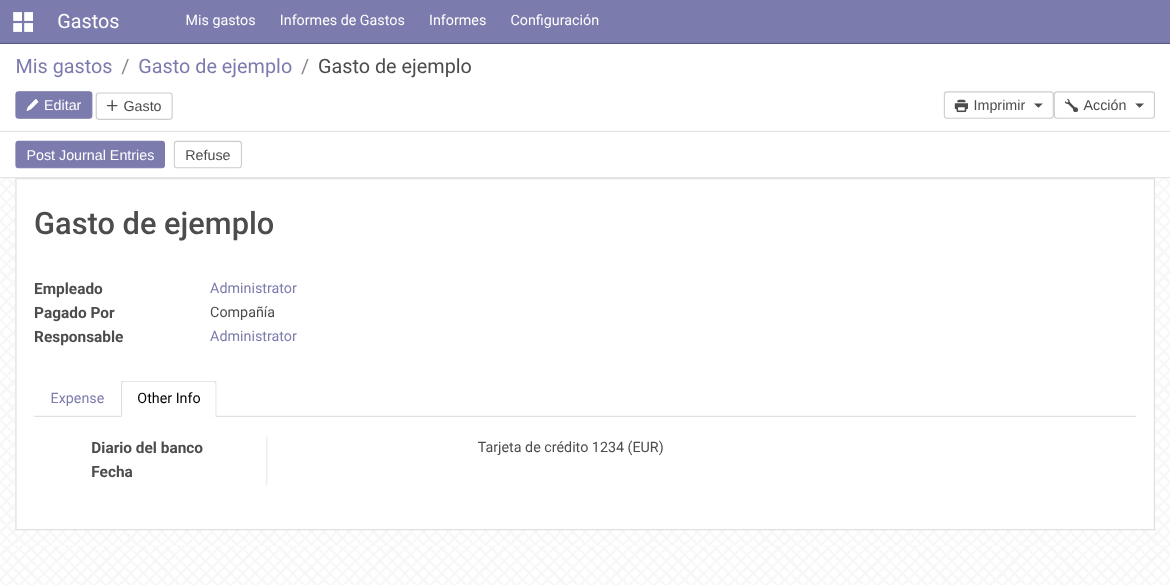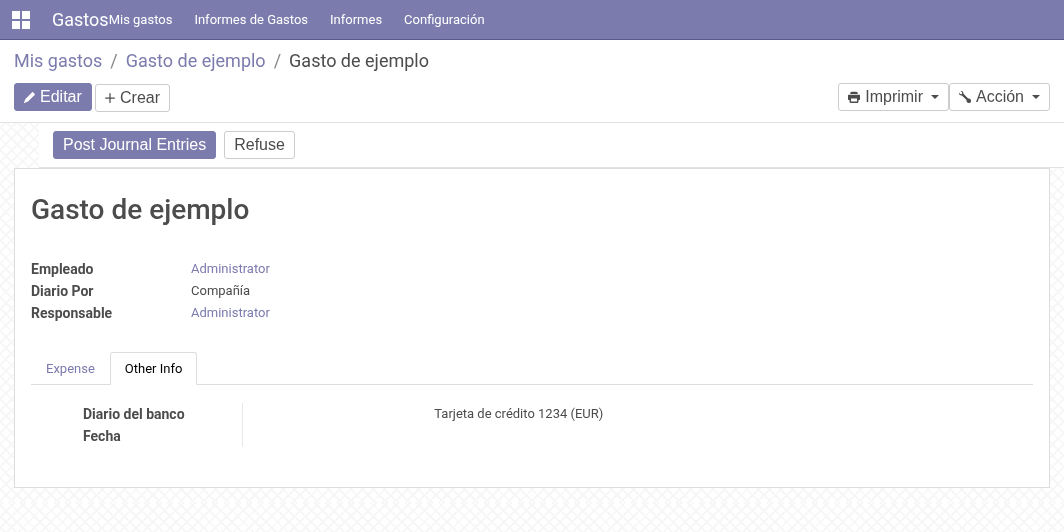--- a/index.html
+++ b/index.html
@@ -25,21 +25,21 @@
     width: 18px; height: 18px;
     display: grid;
     grid-template-columns: 1fr 1fr;
     grid-template-rows: 1fr 1fr;
     gap: 2px;
     margin-right: 22px;
     margin-left: 4px;
     cursor: pointer;
   }
   .apps-icon span { background: #fff; display:block; }
-  .brand { font-size: 18px; font-weight: 400; cursor: pointer; }
+  .brand { font-size: 18px; font-weight: 400; margin-right: 60px; cursor: pointer; }
   .nav-menu { display: flex; gap: 22px; font-size: 13px; }
   .nav-menu a { color: #fff; text-decoration: none; cursor: pointer; }
   .control-panel {
     background: #fff;
     border-bottom: 1px solid #e2e2e2;
   }
   .cp-row1 { padding: 10px 14px 6px; }
   .breadcrumb { font-size: 18px; color: #4c4c4c; display: flex; gap: 8px; align-items: center; flex-wrap: wrap; }
   .breadcrumb .link { color: #7c7bad; cursor: pointer; }
   .breadcrumb .sep { color: #888; }
@@ -48,21 +48,21 @@
     display: flex;
     justify-content: space-between;
     align-items: center;
   }
   .btn {
     display: inline-flex; align-items: center; gap: 5px;
     padding: 4px 9px;
     border: 1px solid #ccc;
     border-radius: 3px;
     background: #fff;
-    font-size: 16px;
+    font-size: 13px;
     color: #4c4c4c;
     cursor: pointer;
   }
   .btn-primary {
     background: #7c7bad;
     border-color: #7c7bad;
     color: #fff;
   }
   .btn-group-right { display: flex; gap: 0; }
   .caret {
@@ -71,21 +71,20 @@
     border-right:4px solid transparent;
     border-top:4px solid currentColor;
     margin-left:3px;
   }
   .statusbar-row {
     background: #fff;
     border-bottom: 1px solid #e2e2e2;
     padding: 8px 14px;
     display: flex;
     gap: 8px;
-    margin-left: 39px;
   }
   .form-sheet-wrap {
     padding: 0;
   }
   .form-sheet {
     background: #fff;
     margin: 0 14px 14px;
     border: 1px solid #ddd;
     padding: 24px 16px 40px;
   }
@@ -177,21 +176,21 @@
       <button class="btn btn-primary">
         <svg width="11" height="11" viewBox="0 0 16 16" fill="currentColor">
             <path d="M12.146.146a.5.5 0 0 1 .708 0l3 3a.5.5 0 0 1 0 .708l-10 10a.5.5 0 0 1-.168.11l-5 2a.5.5 0 0 1-.65-.65l2-5a.5.5 0 0 1 .11-.168l10-10z"></path>
           </svg>
         <span>Editar</span>
       </button>
       <button class="btn">
         <svg width="10" height="10" viewBox="0 0 16 16" fill="currentColor">
             <path d="M8 0a1 1 0 0 1 1 1v6h6a1 1 0 1 1 0 2H9v6a1 1 0 1 1-2 0V9H1a1 1 0 1 1 0-2h6V1a1 1 0 0 1 1-1z"></path>
           </svg>
-        <span>Crear</span>
+        <span>Gasto</span>
       </button>
     </div>
     <div class="btn-group-right">
       <button class="btn">
         <svg width="12" height="12" viewBox="0 0 16 16" fill="currentColor">
             <path d="M2.5 8a.5.5 0 1 0 0-1 .5.5 0 0 0 0 1z"></path>
             <path d="M5 1a2 2 0 0 0-2 2v1h10V3a2 2 0 0 0-2-2H5zM1 5a2 2 0 0 0-2 2v3a2 2 0 0 0 2 2h1v2a2 2 0 0 0 2 2h8a2 2 0 0 0 2-2v-2h1a2 2 0 0 0 2-2V7a2 2 0 0 0-2-2H1zm3 5h8v4H4v-4z"></path>
           </svg>
         <span>Imprimir</span>
         <span class="caret"></span>
@@ -215,21 +214,21 @@
 <div class="form-sheet-wrap">
   <div class="form-sheet">
     <h1 class="form-title">Gasto de ejemplo</h1>
 
     <div class="field-group">
       <div class="field-row">
         <div class="field-label">Empleado</div>
         <div class="field-value"><span class="link">Administrator</span></div>
       </div>
       <div class="field-row">
-        <div class="field-label">Diario Por</div>
+        <div class="field-label">Pagado Por</div>
         <div class="field-value"><span>Compañía</span></div>
       </div>
       <div class="field-row">
         <div class="field-label">Responsable</div>
         <div class="field-value"><span class="link">Administrator</span></div>
       </div>
     </div>
 
     <div class="tabs">
       <div class="tab">Expense</div>

